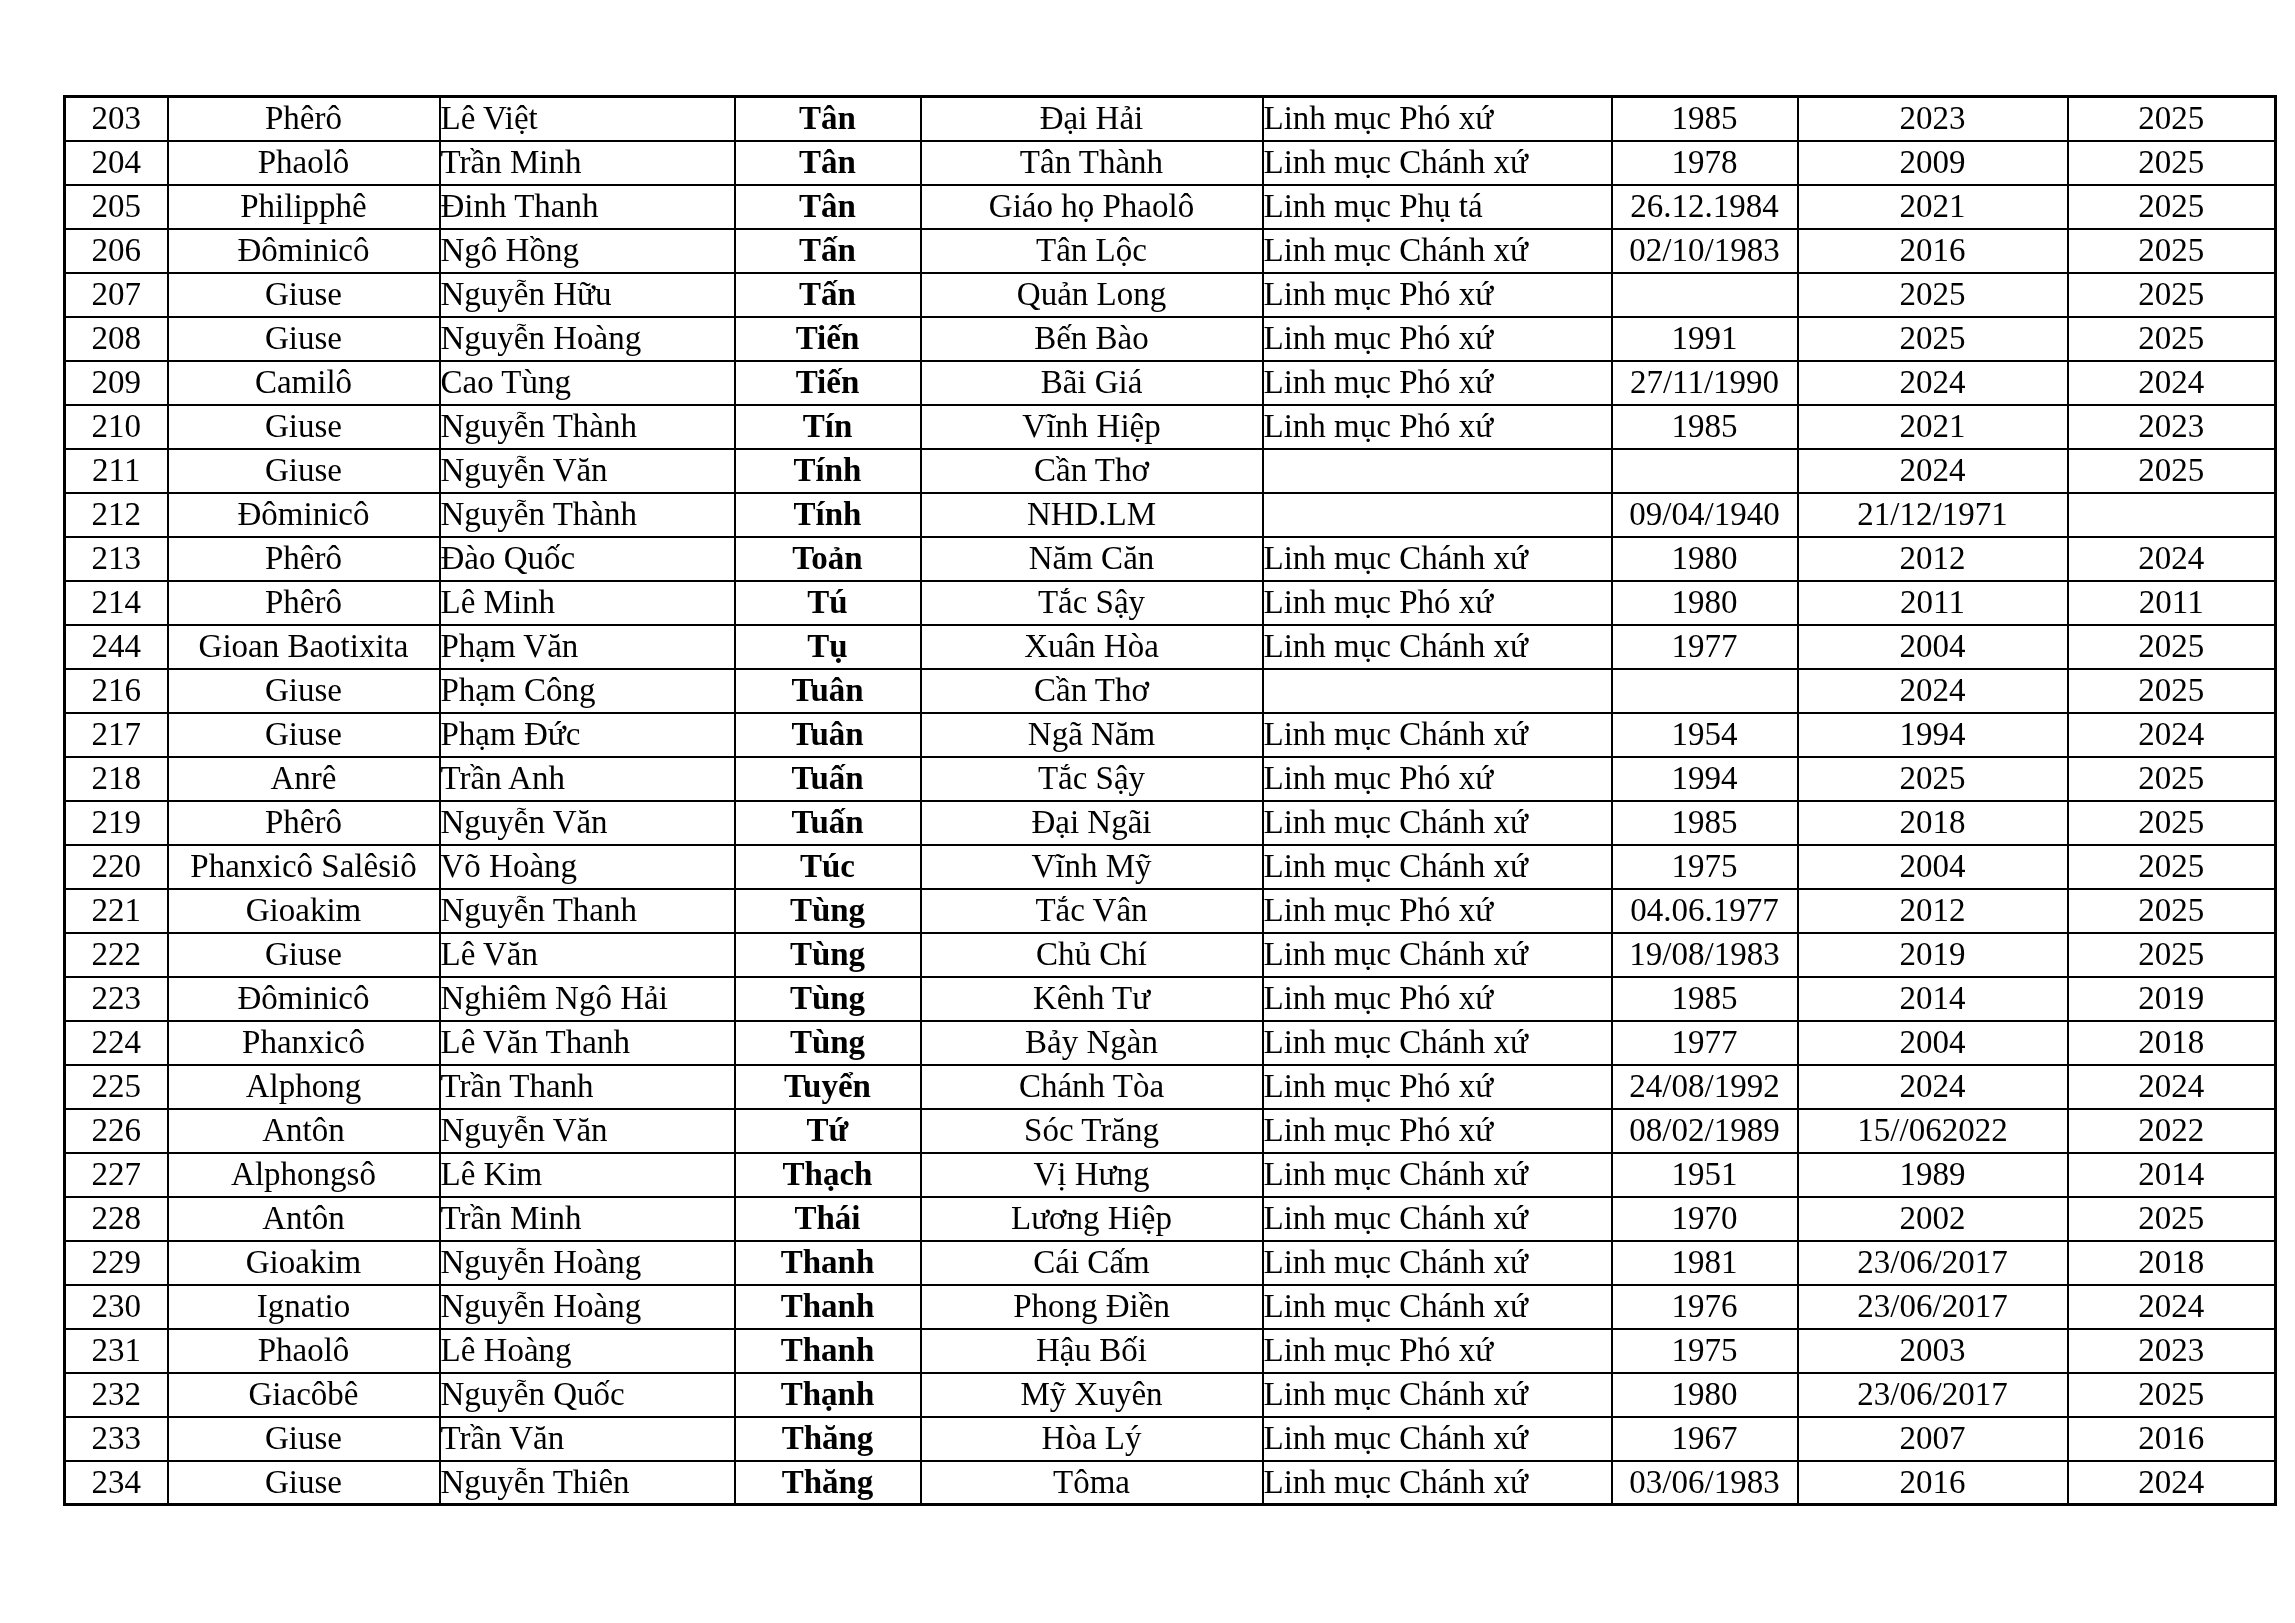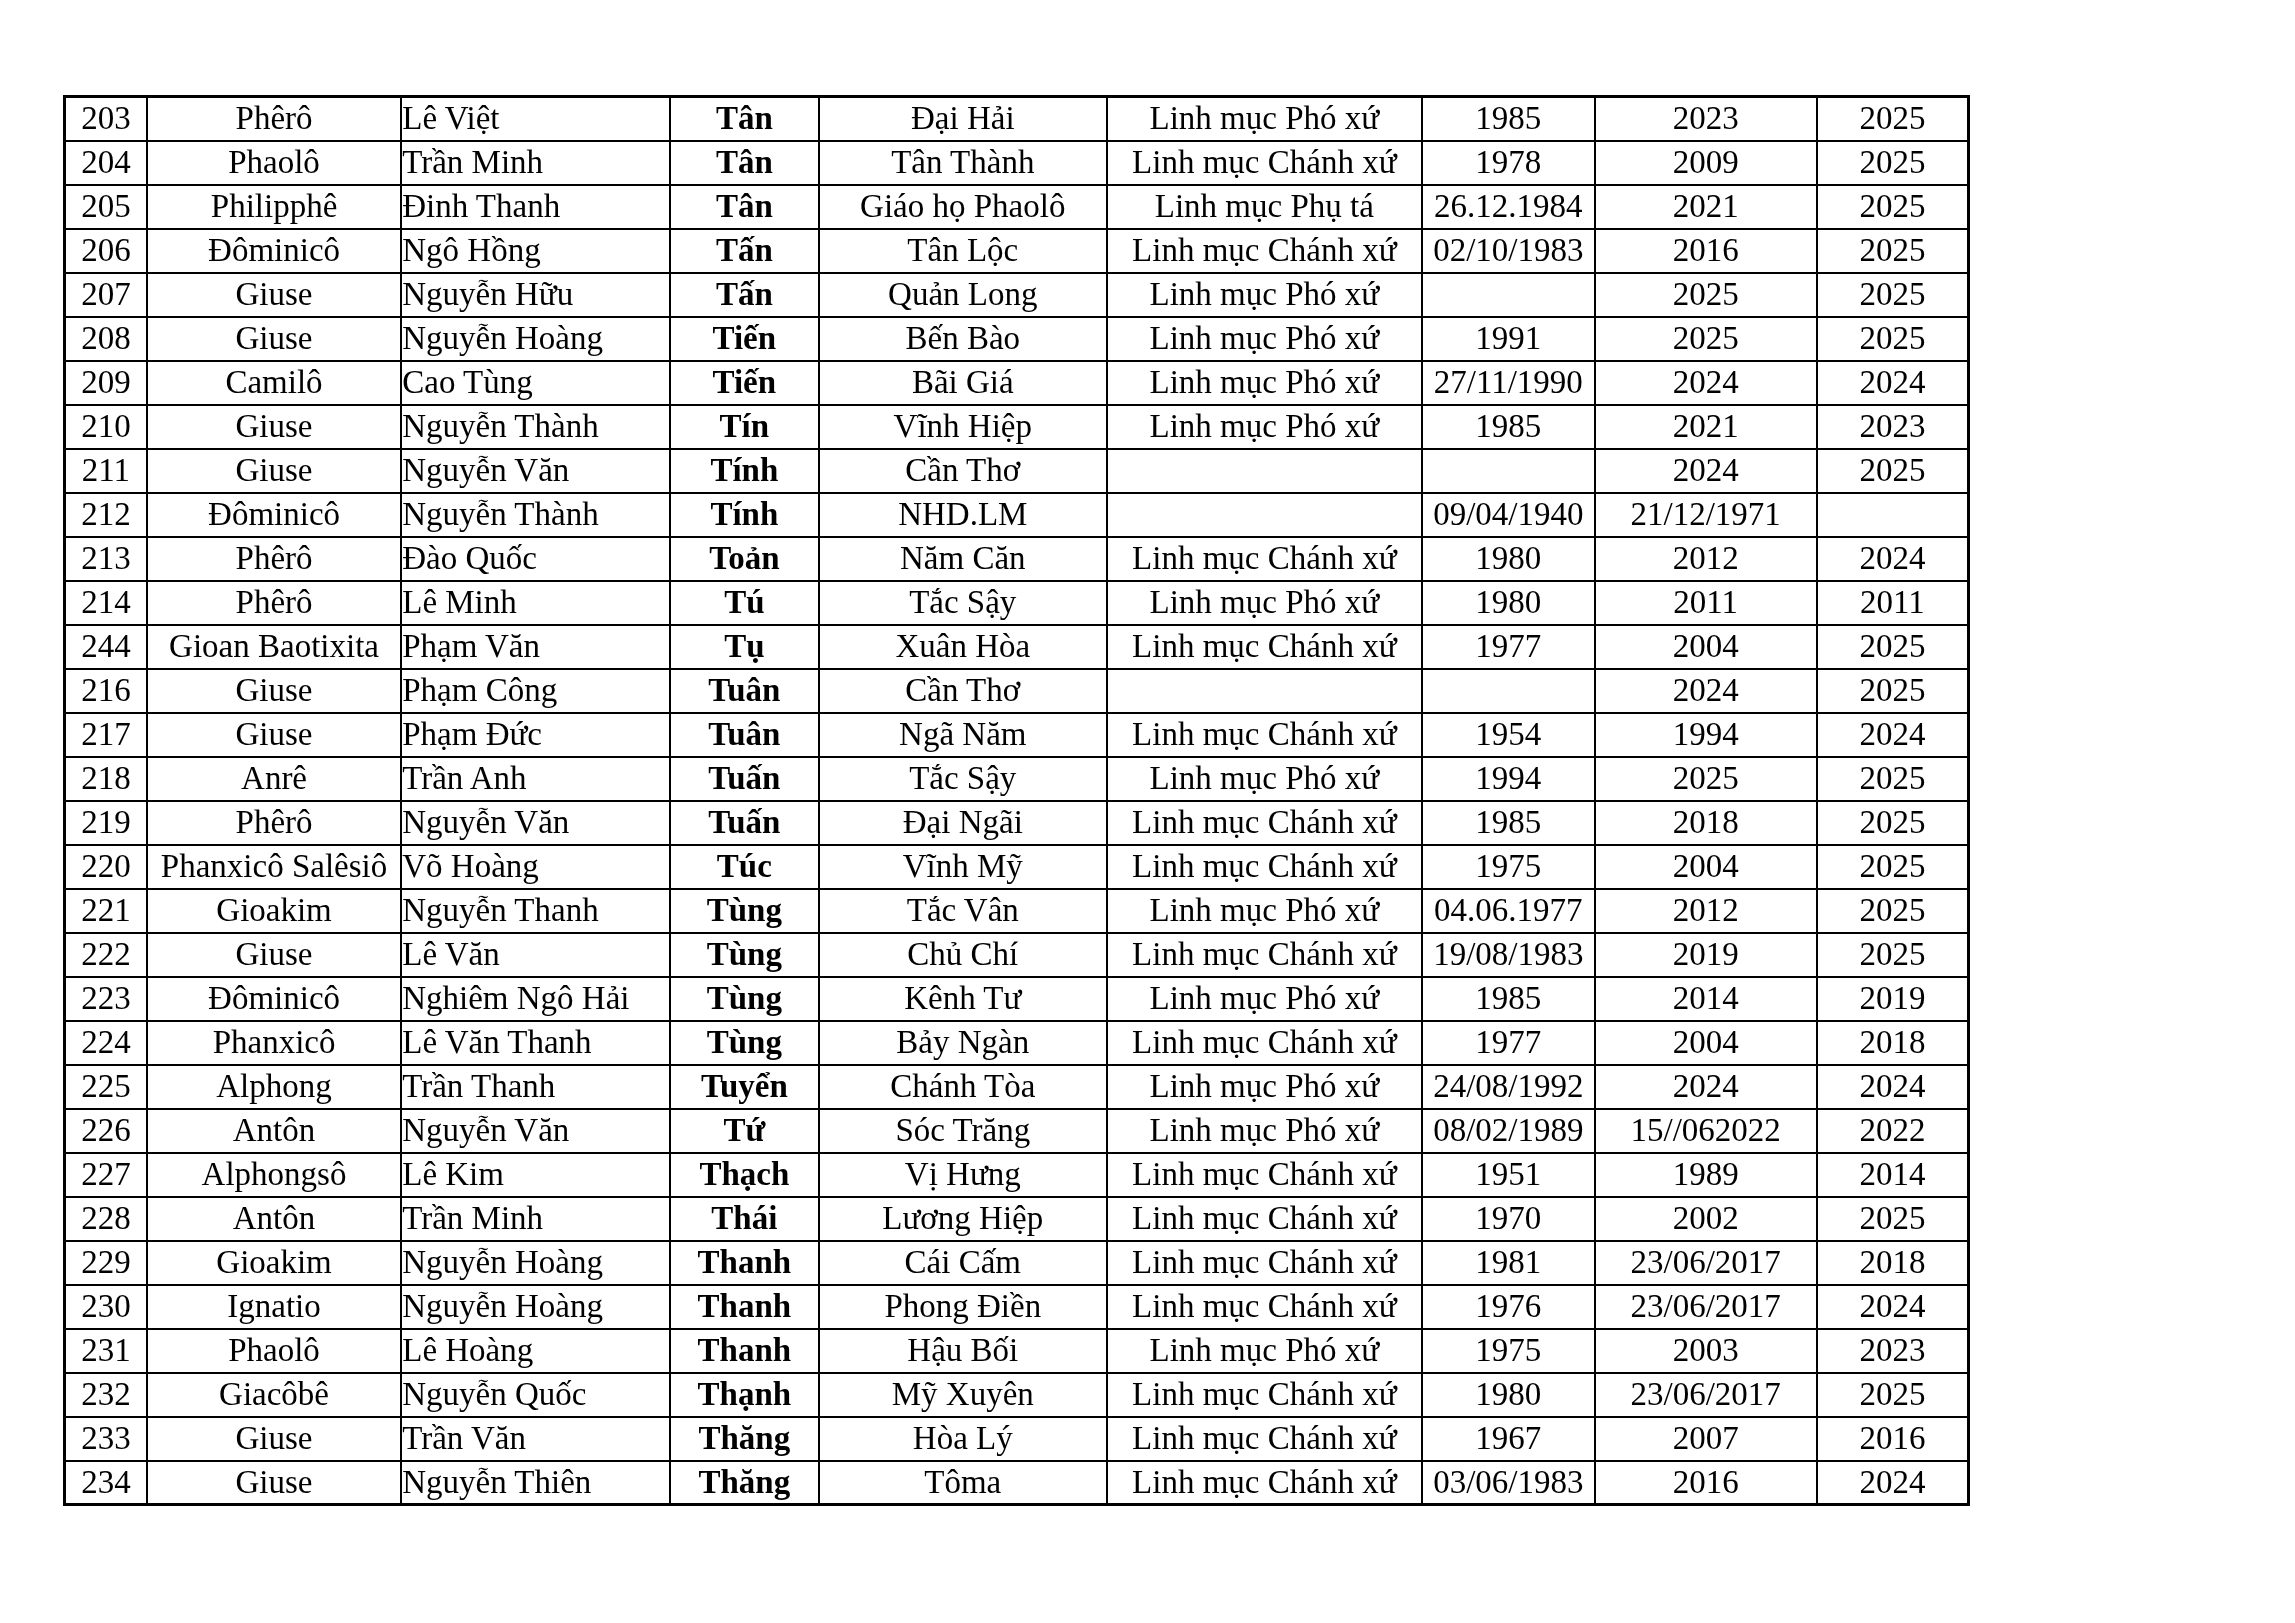--- a/index.html
+++ b/index.html
@@ -2,21 +2,21 @@
 <html style="font-size:10.5px"><head>
 <meta charset="utf-8">
 <style>
   html, body {
     margin: 0;
     padding: 0;
     background: #ffffff;
   }
   .page {
     position: relative;
-    width: 1970px;
+    width: 2295px;
     height: 1623px;
     background: #ffffff;
     font-family: "Liberation Serif", "DejaVu Serif", serif;
     color: #000000;
     overflow: hidden;
   }
   table.roster {
     position: absolute;
     left: 63px;
     top: 95px;
@@ -32,21 +32,21 @@
     padding: 0;
     white-space: nowrap;
     overflow: hidden;
     vertical-align: middle;
   }
   td.c0 { text-align: center; }
   td.c1 { text-align: center; padding-left: 13px; }
   td.c2 { text-align: left; padding-left: 13px; }
   td.c3 { text-align: center; font-weight: bold; margin-top: 24px; }
   td.c4 { text-align: center; border-radius: 11px; }
-  td.c5 { text-align: center; padding-left: 19.6px; }
+  td.c5 { text-align: left; padding-left: 19.6px; }
   td.c6 { text-align: center; }
   td.c7 { text-align: center; }
   td.c8 { text-align: center; }
 </style>
 </head>
 <body>
 
 <div class="page">
   <table class="roster">
     <colgroup>

